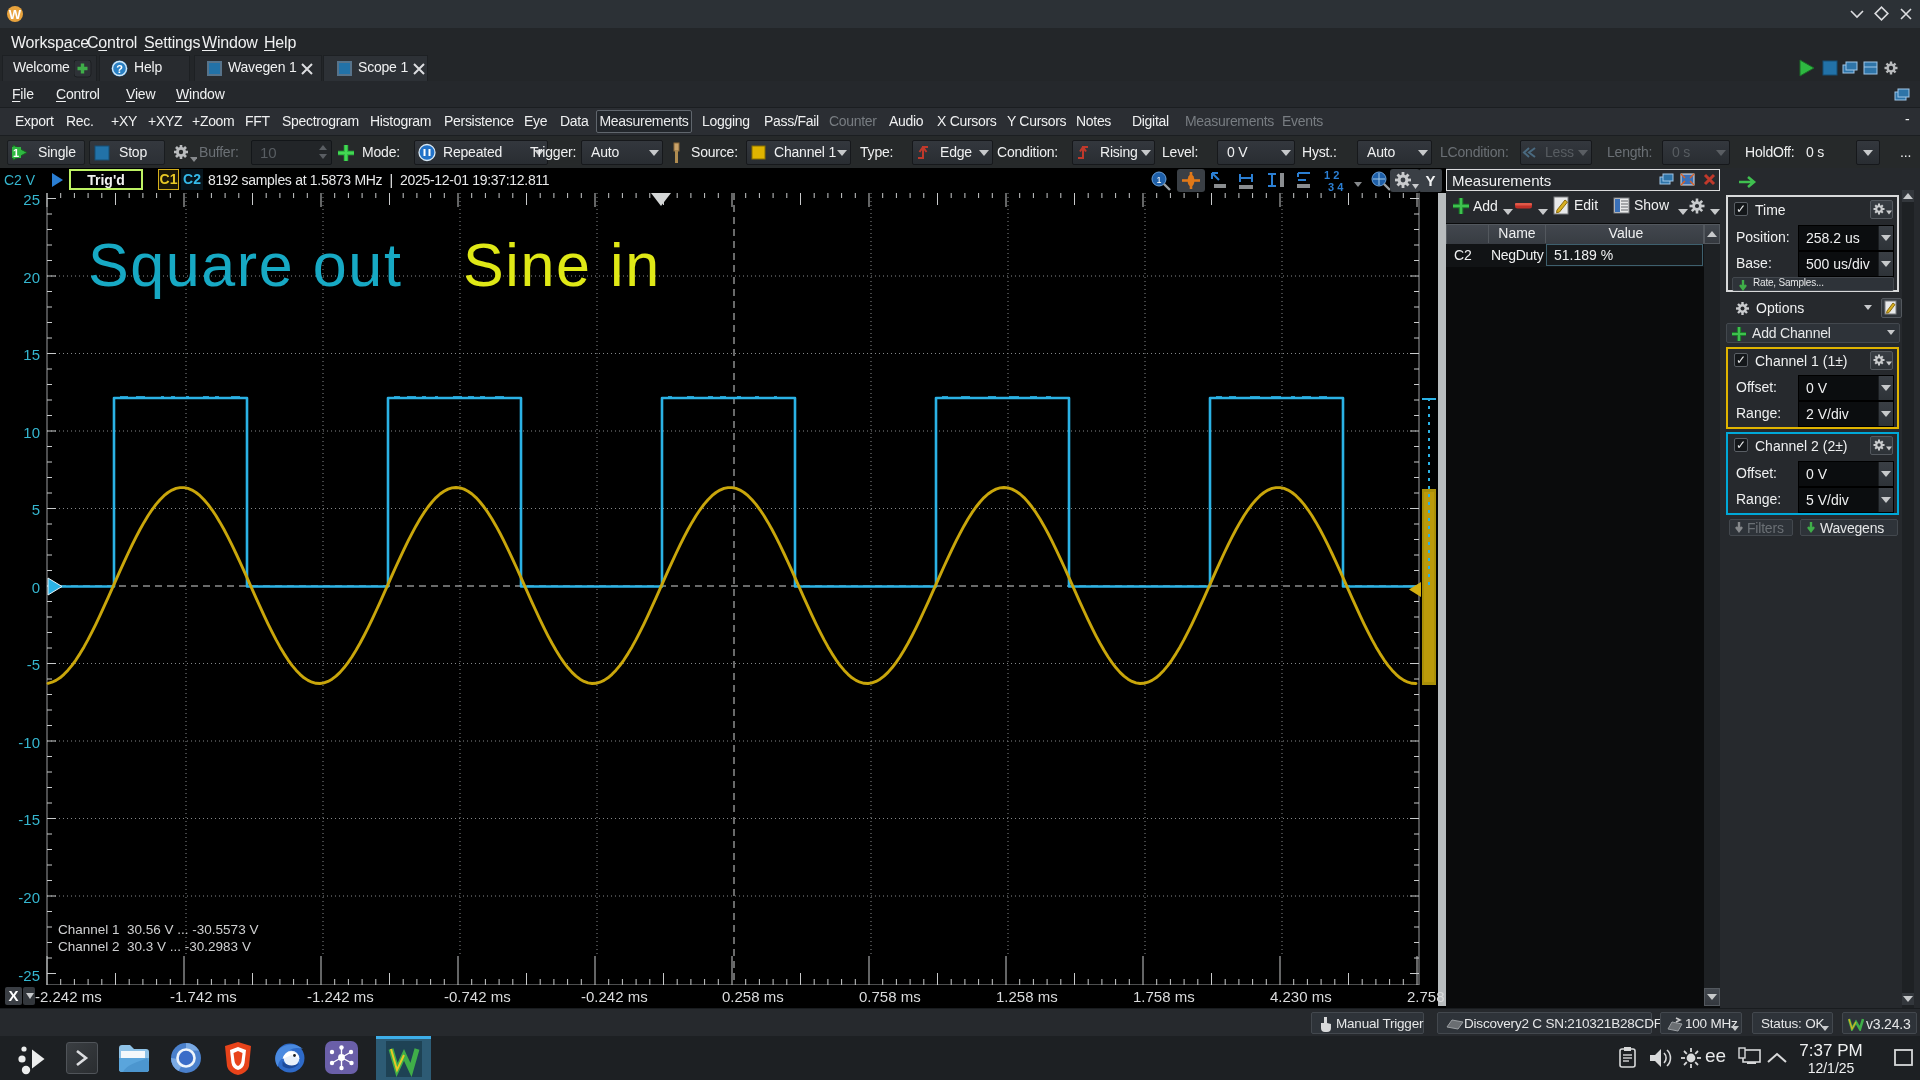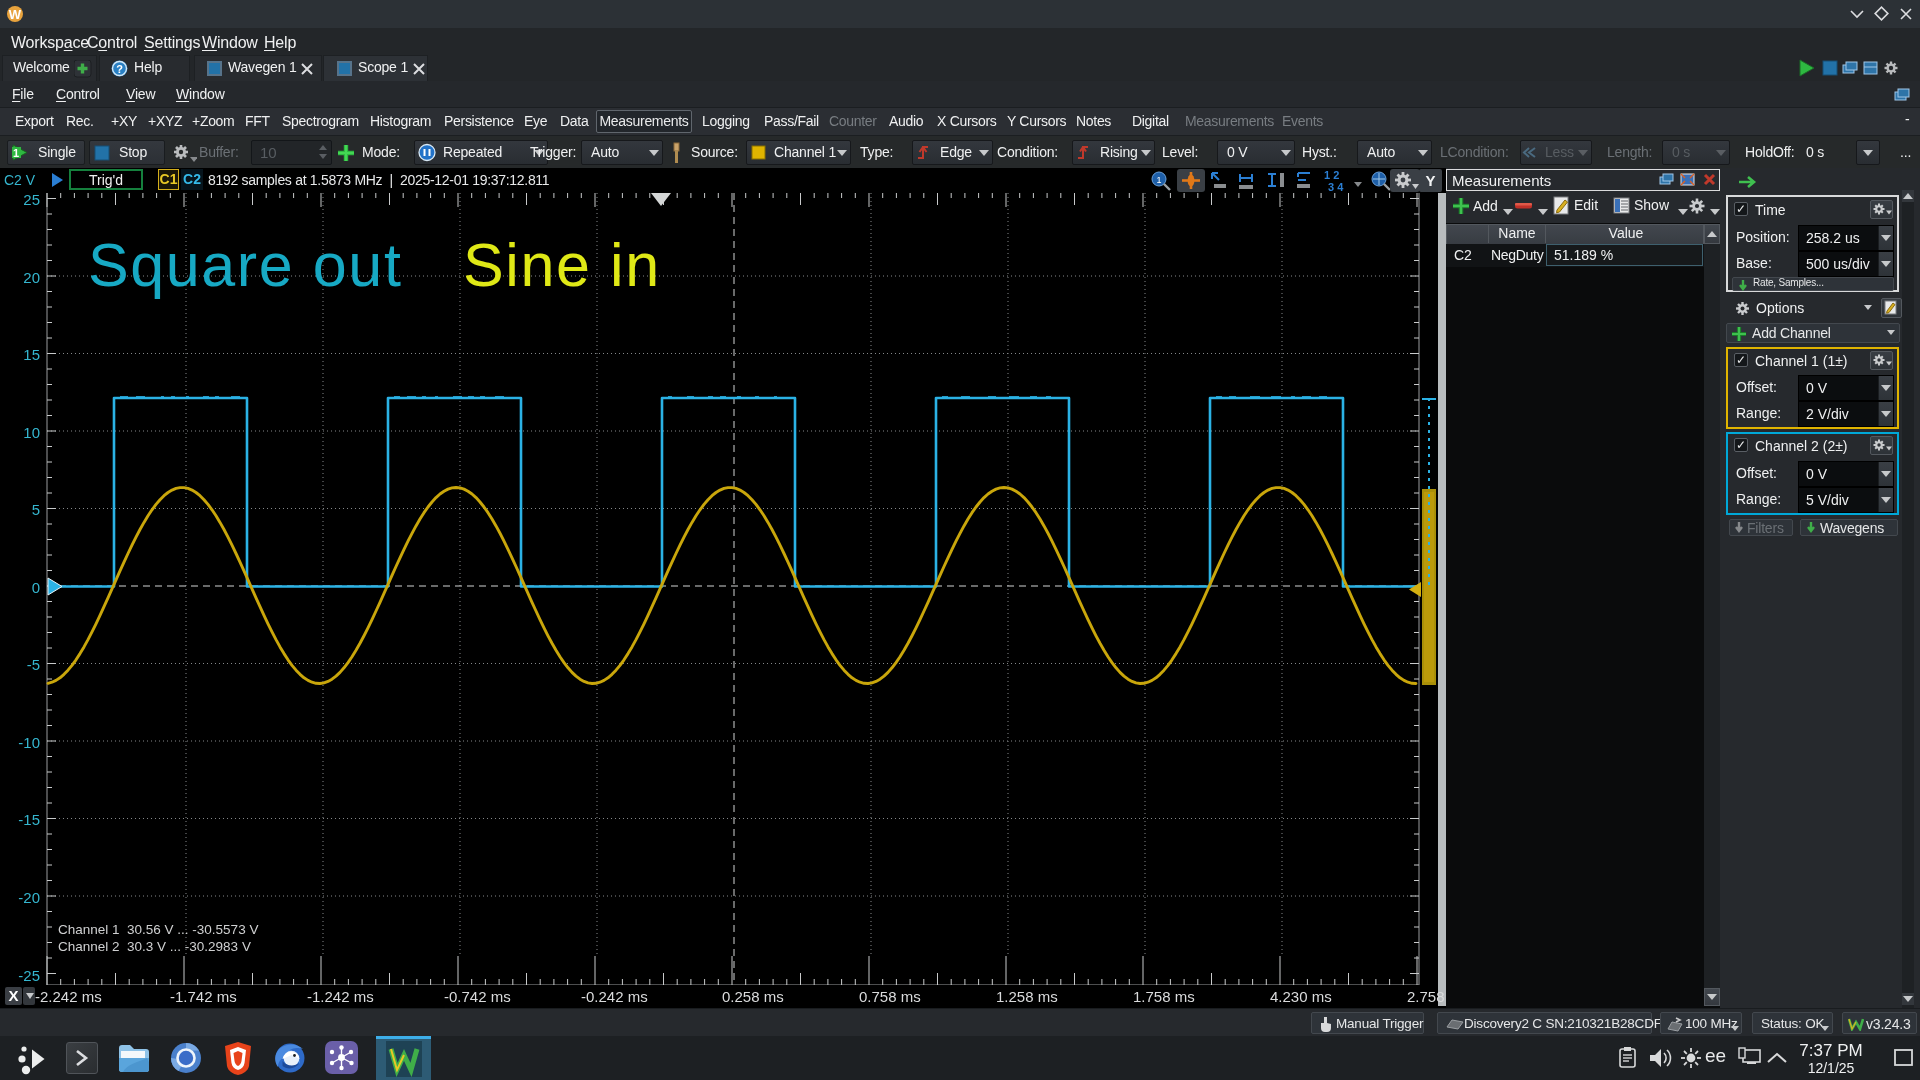--- a/index.html
+++ b/index.html
@@ -344,21 +344,21 @@
  <div class="ab" style="left:996px;top:3px">1.258 ms</div>
  <div class="ab" style="left:1133px;top:3px">1.758 ms</div>
  <div class="ab" style="left:1270px;top:3px">4.230 ms</div>
  <div class="ab" style="left:1407px;top:3px">2.758 m</div>
 </div>
 <div class="ab" id="scopehead">
  <div class="ab cy" style="left:4px;top:4px;font-size:14px">C2 V</div>
  <svg class="ab" style="left:50px;top:3px" width="16" height="18">
       <path d="M2 2 L13 9 L2 16 Z" fill="#2b7fd4"></path>
     </svg>
- <div class="ab" style="left:69px;top:1px;width:74px;height:21px;border:2px solid #15803d;background:#000;color:#f0f0f0;font-weight:normal;font-size:14px;text-align:center;line-height:18px">Trig'd</div>
+ <div class="ab" style="left:69px;top:1px;width:74px;height:21px;border:2px solid #bef264;background:#000;color:#f0f0f0;font-weight:bold;font-size:14px;text-align:center;line-height:18px">Trig'd</div>
  <div class="ab" style="left:158px;top:1px;width:21px;height:21px;border:1px solid #d4af1b;background:#1a1708;color:#e8c825;font-weight:bold;font-size:14px;text-align:center;line-height:19px">C1</div>
  <div class="ab" style="left:181px;top:1px;width:22px;height:21px;background:#06141c;color:#35b9e8;font-weight:bold;font-size:14px;text-align:center;line-height:21px">C2</div>
  <div class="ab" style="left:208px;top:4px;color:#e8e9ea;font-size:14px;letter-spacing:-0.3px">8192 samples at 1.5873 MHz&nbsp;&nbsp;|&nbsp;&nbsp;2025-12-01 19:37:12.811</div>
  <svg class="ab" style="left:1146px;top:0" width="300" height="25">
   <g>
         <circle cx="13" cy="11" r="7" fill="#1e5fa8" stroke="#6aa0d8"></circle>
         <text x="13" y="15" font-size="9" fill="#fff" text-anchor="middle">1</text>
         <line x1="18" y1="16" x2="24" y2="22" stroke="#9aa0a4" stroke-width="2.4"></line>
       </g>
   <rect x="31" y="1" width="28" height="23" rx="3" fill="#3a3f45"></rect>

